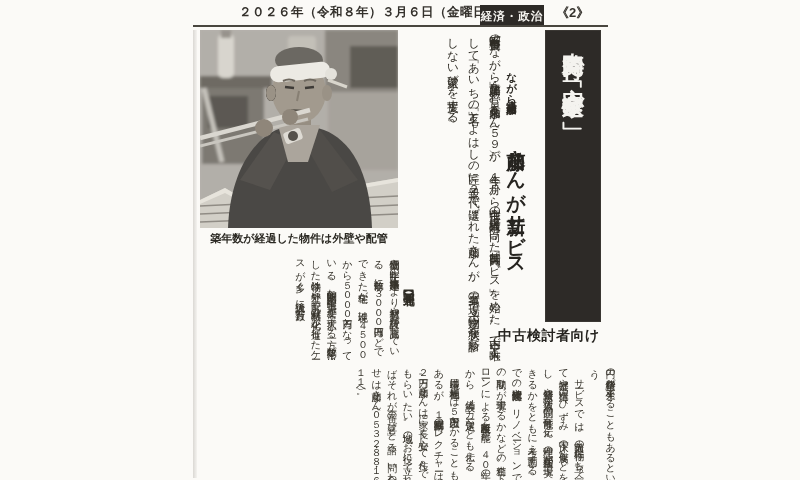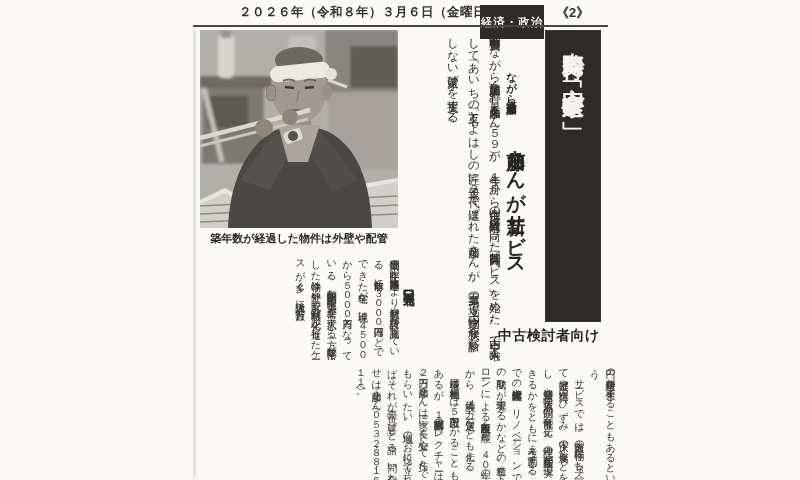--- a/index.html
+++ b/index.html
@@ -14,21 +14,21 @@
   }
   
   .date-line {
     position: absolute; left: 239px; top: 4px;
     font-family: "Liberation Sans", sans-serif;
     font-size: 12.5px; font-weight: bold; letter-spacing: 0.5px;
     color: #34312c;
   }
   .section-badge {
     position: absolute; left: 480px; top: 5px;
-    width: 64px; height: 34px;
+    width: 64px; height: 22px;
     background: #2d2a27; color: #f4f3ef;
     font-family: "Liberation Sans", sans-serif;
     font-size: 11.5px; font-weight: bold;
     display: flex; align-items: center; justify-content: center;
     letter-spacing: 1px;
   }
   .page-number {
     position: absolute; left: 556px; top: 4px;
     font-family: "Liberation Sans", sans-serif;
     font-size: 13px; font-weight: bold; color: #34312c;

